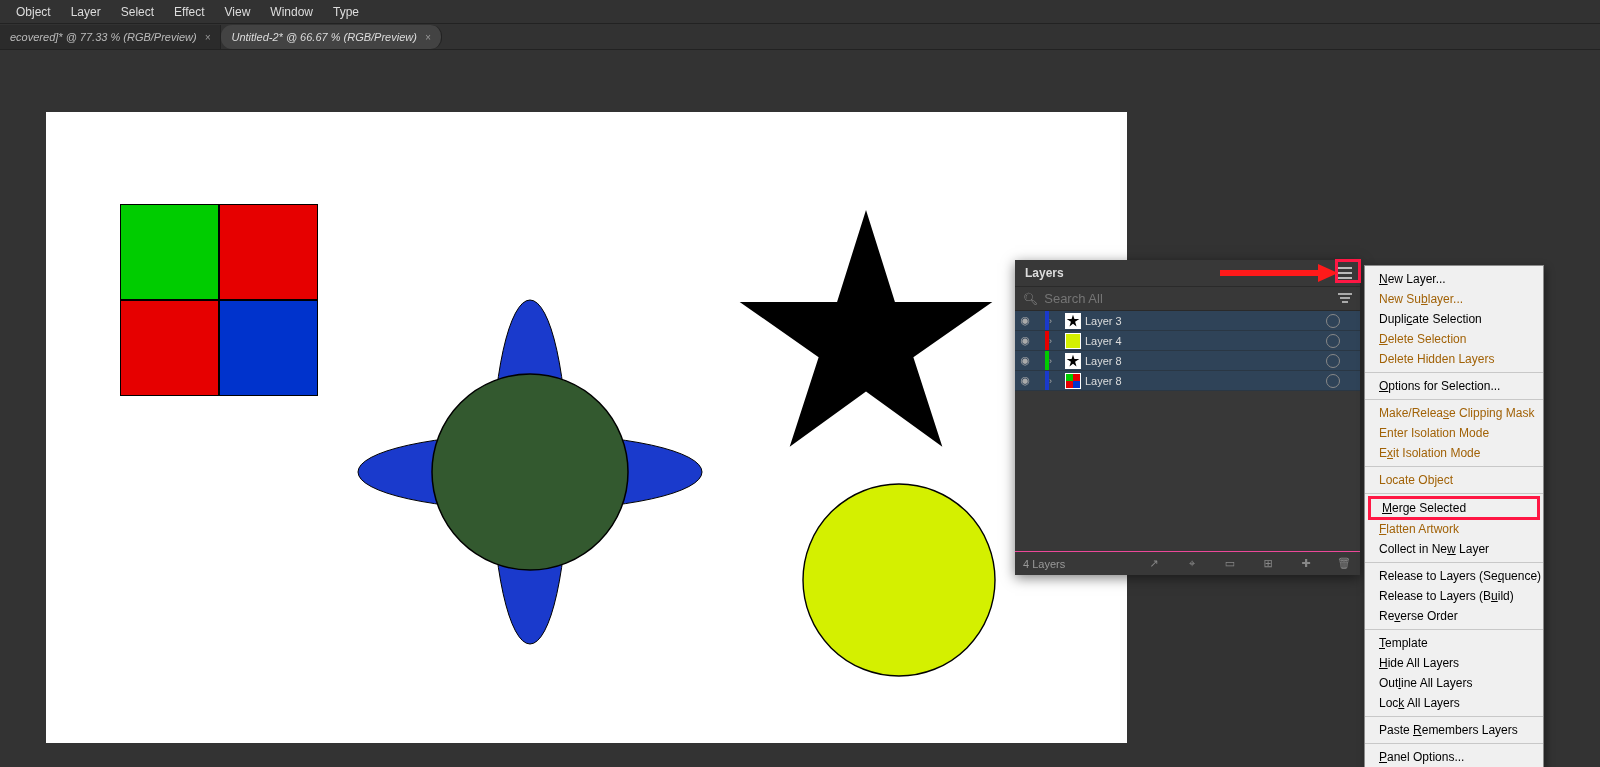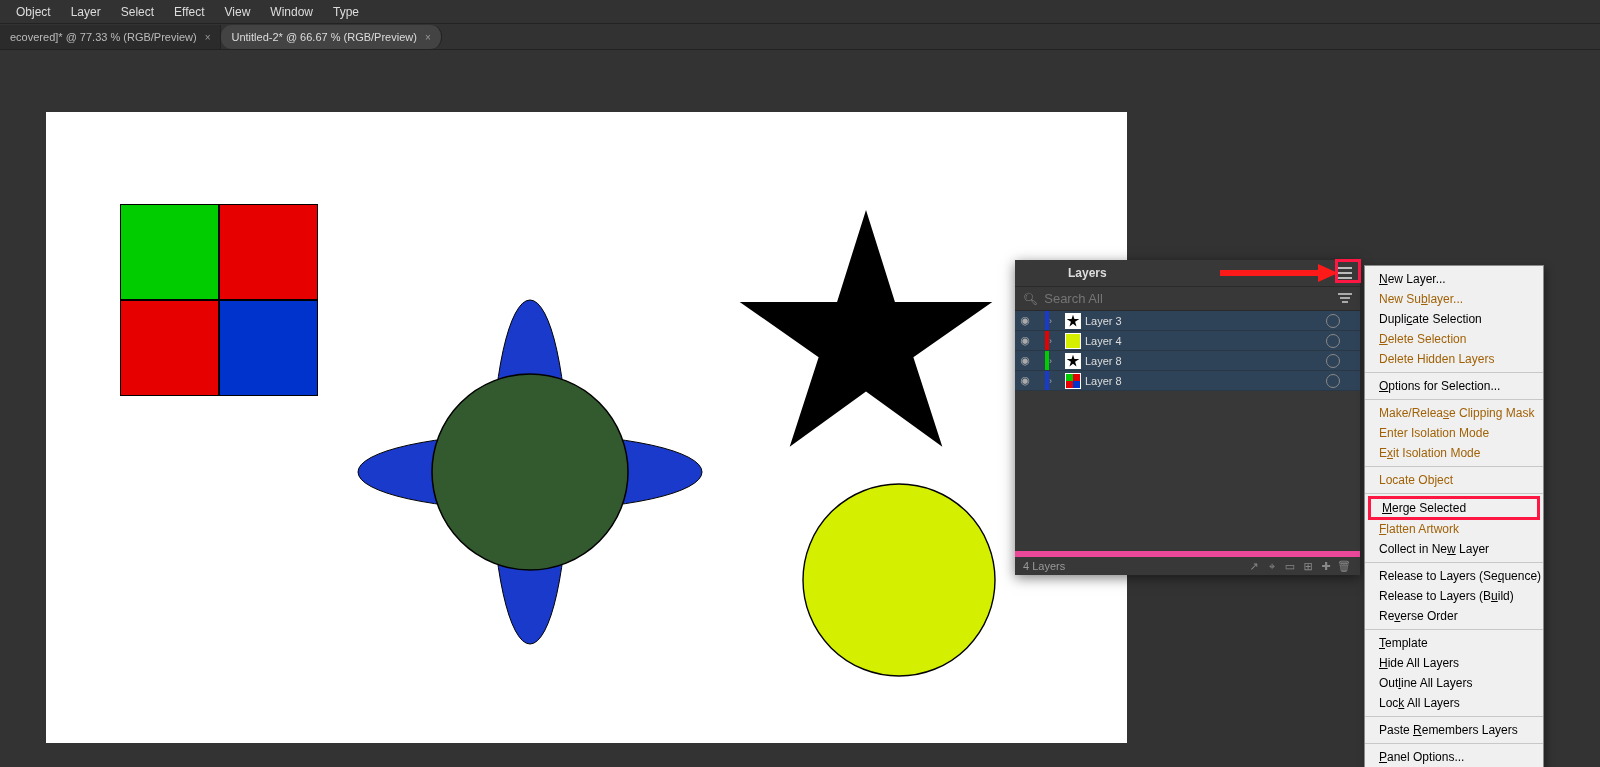--- a/index.html
+++ b/index.html
@@ -1,58 +1,58 @@
 <!DOCTYPE html>
 <html><head>
 <meta charset="utf-8">
 <style>
 * { box-sizing: border-box; margin: 0; padding: 0; font-family: "Segoe UI", Tahoma, sans-serif; }
 body { background: #333333; width: 1600px; height: 767px; overflow: hidden; position: relative; color: #d0d0d0; font-size: 12px; }
 
 .menubar { height: 24px; background: #323232; display: flex; align-items: center; padding: 0 6px; gap: 0; border-bottom: 1px solid #222; }
 .menubar .menu-item { padding: 3px 10px; color: #ddd; font-size: 12px; cursor: default; }
 
-.tabbar { height: 26px; background: #323232; display: flex; align-items: flex-end; border-bottom: 1px solid #222; padding-left: 0; }
+.tabbar { height: 26px; background: #323232; display: flex; align-items: flex-end; border-bottom: 1px solid #222; padding-left: 0; font-style: italic; }
 .tab { height: 24px; padding: 4px 10px; color: #bbb; font-size: 11px; display: flex; align-items: center; gap: 8px; background:#2b2b2b; border-right:1px solid #222;}
 .tab.active { background: #434343; color:#ddd;border-radius:11px;}
 .tab .close { font-size: 10px; color:#999;}
 
 .workspace { position: absolute; top:50px; left:0; right:0; bottom:0; background:#333333; }
 
 .canvas { position: absolute; left: 46px; top: 62px; width: 1081px; height: 631px; background: #ffffff; }
 
 
 .sq { position:absolute; display:grid; grid-template-columns:1fr 1fr; grid-template-rows:1fr 1fr; }
 .sq div { border:1px solid #000; }
 .star { position:absolute; }
 .ellipse-cross { position:absolute; }
 
 
 .panel { position:absolute; left:1015px; top:210px; width:345px; background:#383838; box-shadow:0 3px 12px rgba(0,0,0,0.5); }
-.panel-header { height:26px; display:flex; align-items:center; padding:0 10px; background:#383838;margin-left:43px; }
+.panel-header { height:26px; display:flex; align-items:center; padding:0 10px; background:#383838; }
 .panel-title { font-size:12px; color:#ddd; font-weight:600;}
 .panel-hamburger { position:absolute; right:4px; top:3px; width:22px; height:20px; display:flex; flex-direction:column; justify-content:center; gap:3px; align-items:center;}
 .panel-hamburger span{width:14px;height:2px;background:#bbb;}
 .hamburger-highlight{ position:absolute; right:-1px; top:-1px; width:26px; height:24px; border:3px solid #ff1744; pointer-events:none;}
 .panel-search { display:flex; align-items:center; padding:4px 8px; gap:6px; border-top:1px solid #2a2a2a; border-bottom:1px solid #2a2a2a;}
 .panel-search input { flex:1; background:transparent; border:none; color:#888; font-size:13px; outline:none;}
 .panel-search .mag { color:#888; font-size:12px;}
 .filter-icon { width:14px; height:12px; display:flex; flex-direction:column; gap:2px; align-items:center;}
 .filter-icon span{height:2px;background:#aaa;}
 .layer-row { display:flex; align-items:center; height:20px; background:#2f4358; border-bottom:1px solid #2a3744; font-size:11px; color:#ddd; position:relative;}
 .layer-row .eye{width:20px; text-align:center; color:#aaa; font-size:11px;}
 .layer-row .lock{width:10px;}
 .layer-row .colorbar{width:4px; height:100%;}
 .layer-row .disclose{width:12px; color:#aaa; font-size:9px;}
 .layer-row .thumb{width:16px;height:16px; background:#fff; margin:0 4px; display:flex; align-items:center; justify-content:center;}
 .layer-row .name{flex:1;}
 .layer-row .target{width:14px; height:14px; border:1px solid #888; border-radius:50%; margin-right:6px;}
 .layer-row .selsq{width:8px;height:8px; margin-right:6px;}
 .panel-gap{height:160px; background:#383838;}
-.panel-footer{height:24px; display:flex; align-items:center; padding:0 8px; border-top:6px solid #ec4899; color:#999; font-size:11px; gap:2px;}
+.panel-footer{height:24px; display:flex; align-items:center; padding:0 8px; border-top:1px solid #ec4899; color:#999; font-size:11px; gap:22px;}
 .panel-footer .sp{flex:1;}
 .panel-footer .ic{width:16px;height:16px; display:flex;align-items:center;justify-content:center; color:#888; font-size:11px;}
 
 
 .arrow { position:absolute; left:1220px; top:214px; width:118px; height:18px; pointer-events:none;}
 
 
 .flyout { position:absolute; left:1364px; top:215px; width:180px; background:#f0f0f0; border:1px solid #8a8a8a; box-shadow:2px 3px 8px rgba(0,0,0,0.4); padding:3px 0; color:#000; font-size:12px;}
 .flyout .item{ padding:3px 14px; white-space:nowrap;}
 .flyout .item.disabled{ color:#a16207;}

